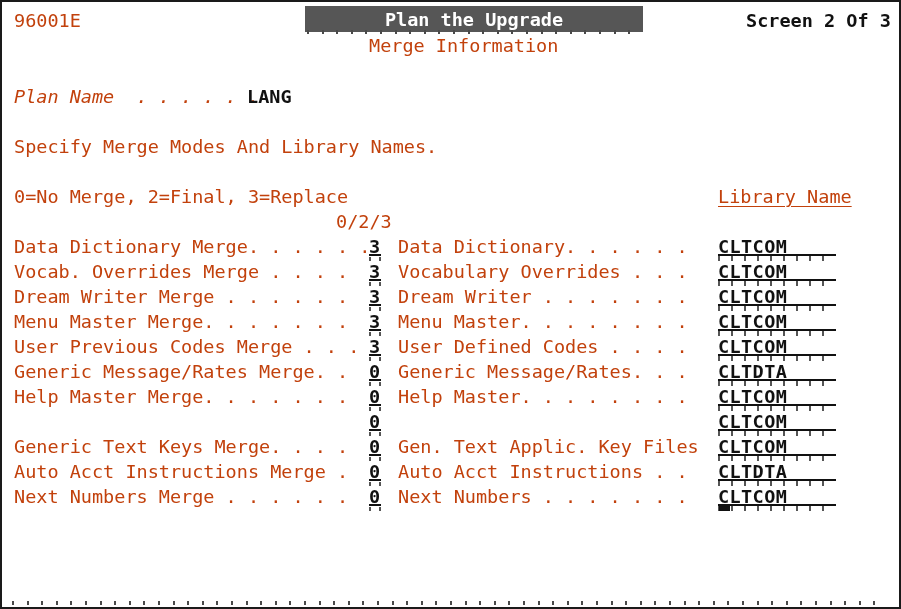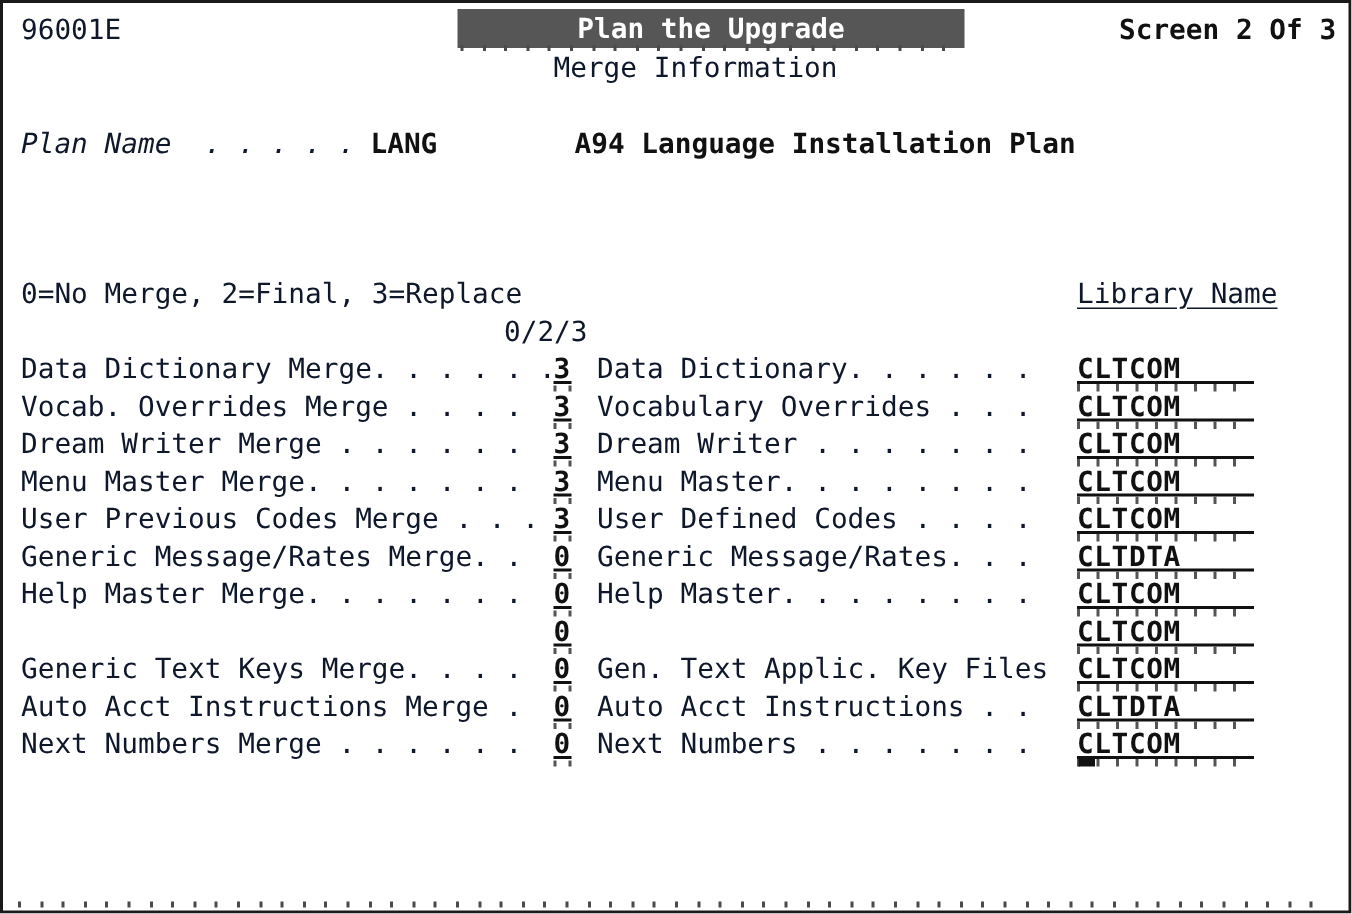--- a/index.html
+++ b/index.html
@@ -27,21 +27,21 @@
   .scr {
     position: absolute;
     white-space: pre;
     font-family: "DejaVu Sans Mono", "Liberation Mono", monospace;
     font-size: 18.5px;
     letter-spacing: 0px;
     line-height: 25px;
   }
 
   
-  .dim    { color: #0f172a; }
+  .dim    { color: #c2410c; }
   .bright { color: #111111; font-weight: bold; }
   .norm   { color: #2b2b2b; }
 
   
   #screen-id { left: 12px; top: 6px; }
   #screen-count { left: 744px; top: 6px; }
 
   #title-block {
     position: absolute;
     left: 303px;
@@ -247,22 +247,22 @@
       <i style="left: 308.6px;"></i>
       <i style="left: 323.2px;"></i>
     </div>
 
   <div class="scr dim" id="subtitle">Merge Information</div>
 
   <div class="scr bright" id="screen-count">Screen 2 Of 3</div>
 
   <div class="scr dim" id="plan-label">Plan Name  . . . . . .</div>
   <div class="scr bright" id="plan-code">LANG</div>
-  <div class="scr bright" id="plan-desc">A94 Language Installation Plan</div>
-
+
+  <div class="scr dim" id="instruction">Specify Merge Modes And Library Names.</div>
 
   <div class="scr dim" id="legend">0=No Merge, 2=Final, 3=Replace</div>
 
   <div class="scr dim" id="legend-values">0/2/3</div>
 
   <div class="scr dim" id="library-header">Library Name</div>
 
   <div id="rows">
       <div class="row">
         <div class="scr dim merge-label">Data Dictionary Merge. . . . . .</div>

